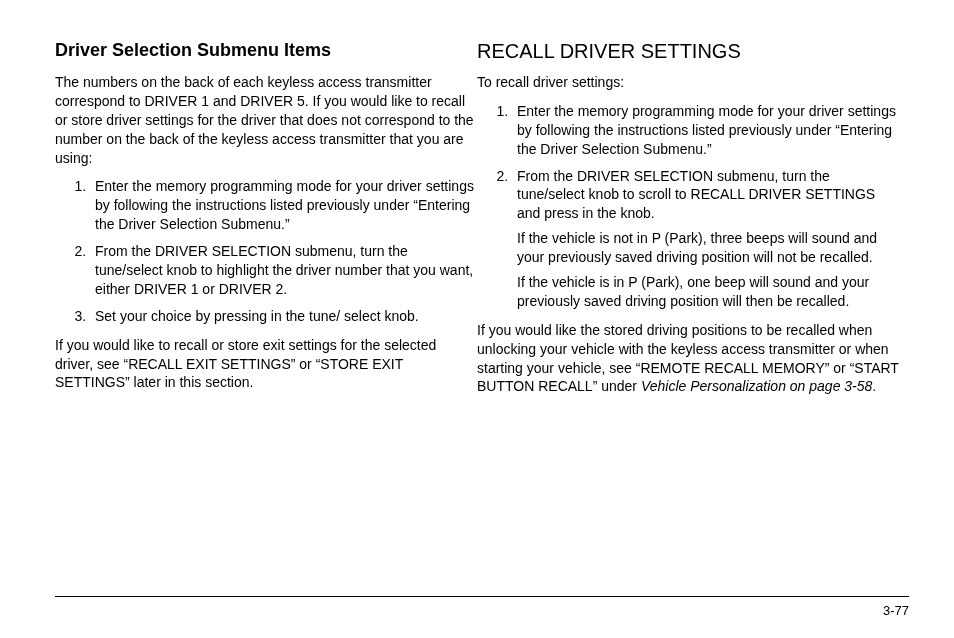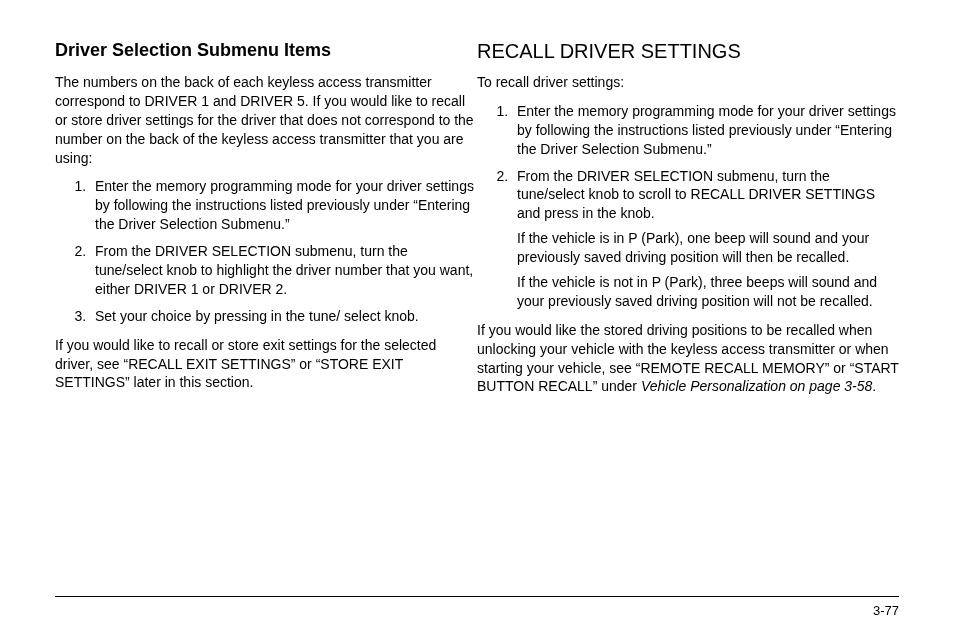--- a/index.html
+++ b/index.html
@@ -54,21 +54,21 @@
       margin-top: 6px;
       margin-bottom: 6px;
     }
     .italic {
       font-style: italic;
     }
     .page-footer {
       position: absolute;
       bottom: 20px;
       left: 55px;
-      right: 55px;
+      right: 45px;
       border-top: 1px solid #000;
       text-align: right;
       padding-top: 6px;
       font-size: 13px;
     }
   </style>
 </head>
 <body>
 
 <div class="columns">
@@ -85,22 +85,22 @@
 
   <div class="col">
     <h2>RECALL DRIVER SETTINGS</h2>
     <p>To recall driver settings:</p>
     <ol>
       <li>
         <span>Enter the memory programming mode for your driver settings by following the instructions listed previously under “Entering the Driver Selection Submenu.”</span>
       </li>
       <li>
         <span>From the DRIVER SELECTION submenu, turn the tune/select knob to scroll to RECALL DRIVER SETTINGS and press in the knob.</span>
+        <p class="sub-note">If the vehicle is not in P (Park), three beeps will sound and your previously saved driving position will not be recalled.</p>
         <p class="sub-note">If the vehicle is in P (Park), one beep will sound and your previously saved driving position will then be recalled.</p>
-        <p class="sub-note">If the vehicle is not in P (Park), three beeps will sound and your previously saved driving position will not be recalled.</p>
       </li>
     </ol>
     <p>
       <span>If you would like the stored driving positions to be recalled when unlocking your vehicle with the keyless access transmitter or when starting your vehicle, see “REMOTE RECALL MEMORY” or “START BUTTON RECALL” under </span><span class="italic">Vehicle Personalization on page 3-58</span><span>.</span>
     </p>
   </div>
 </div>
 
 <div class="page-footer">
   <span>3-77</span>

